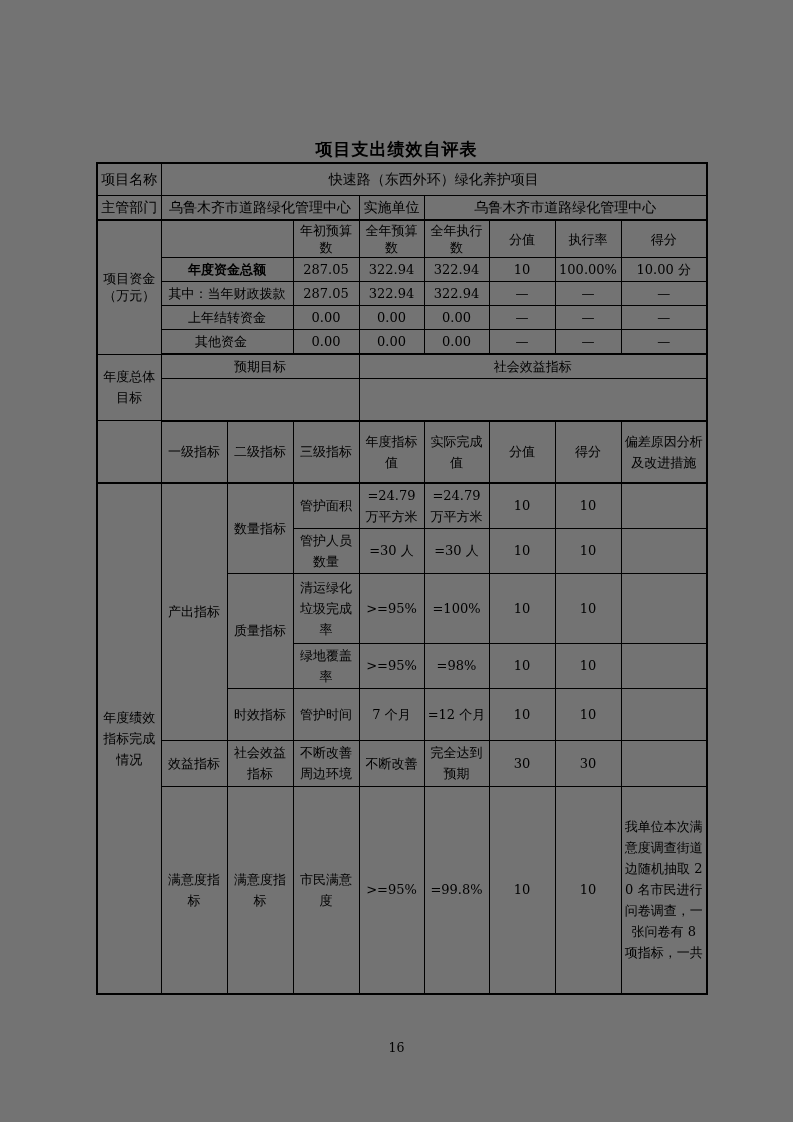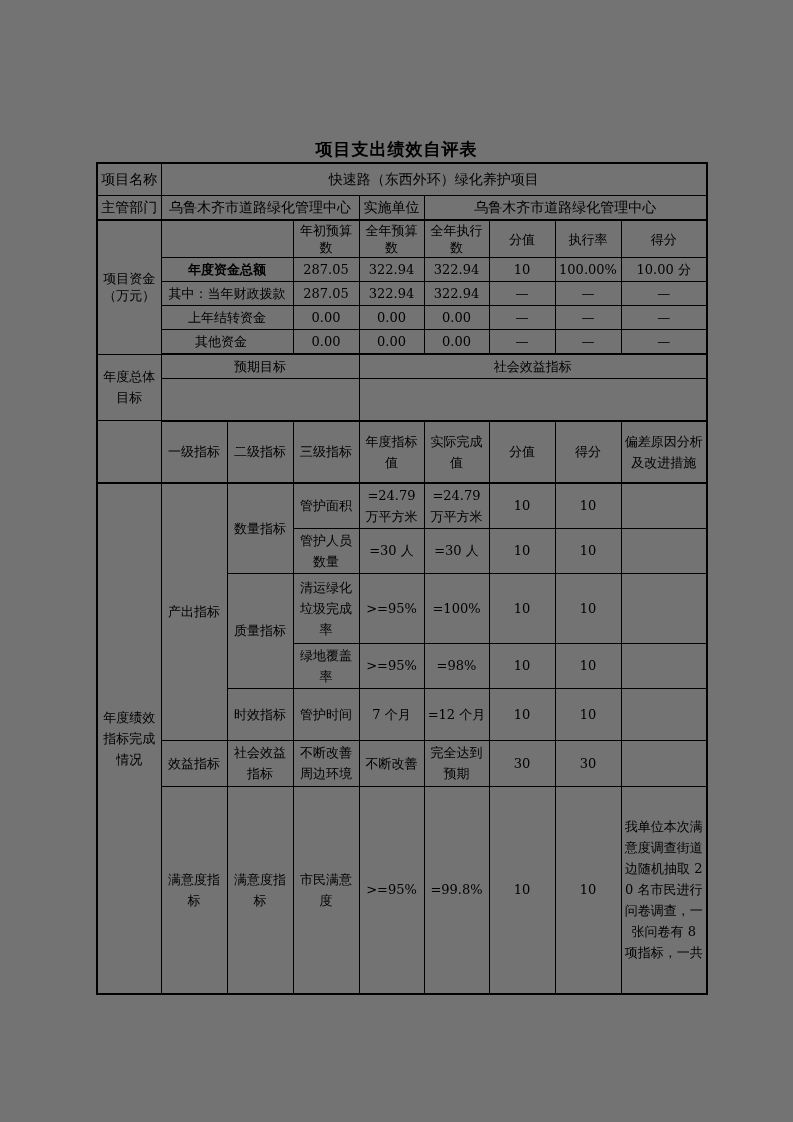--- a/index.html
+++ b/index.html
@@ -227,14 +227,15 @@
       <td class="hdr">市民满意度</td>
       <td>&gt;=95%</td>
       <td>=99.8%</td>
       <td>10</td>
       <td>10</td>
       <td class="wide-pad">我单位本次满意度调查街道边随机抽取 20 名市民进行问卷调查，一张问卷有 8 项指标，一共</td>
     </tr>
   </tbody>
     </table>
 
+  <div class="page-number">16</div>
 
 </div>
 
 </body></html>

